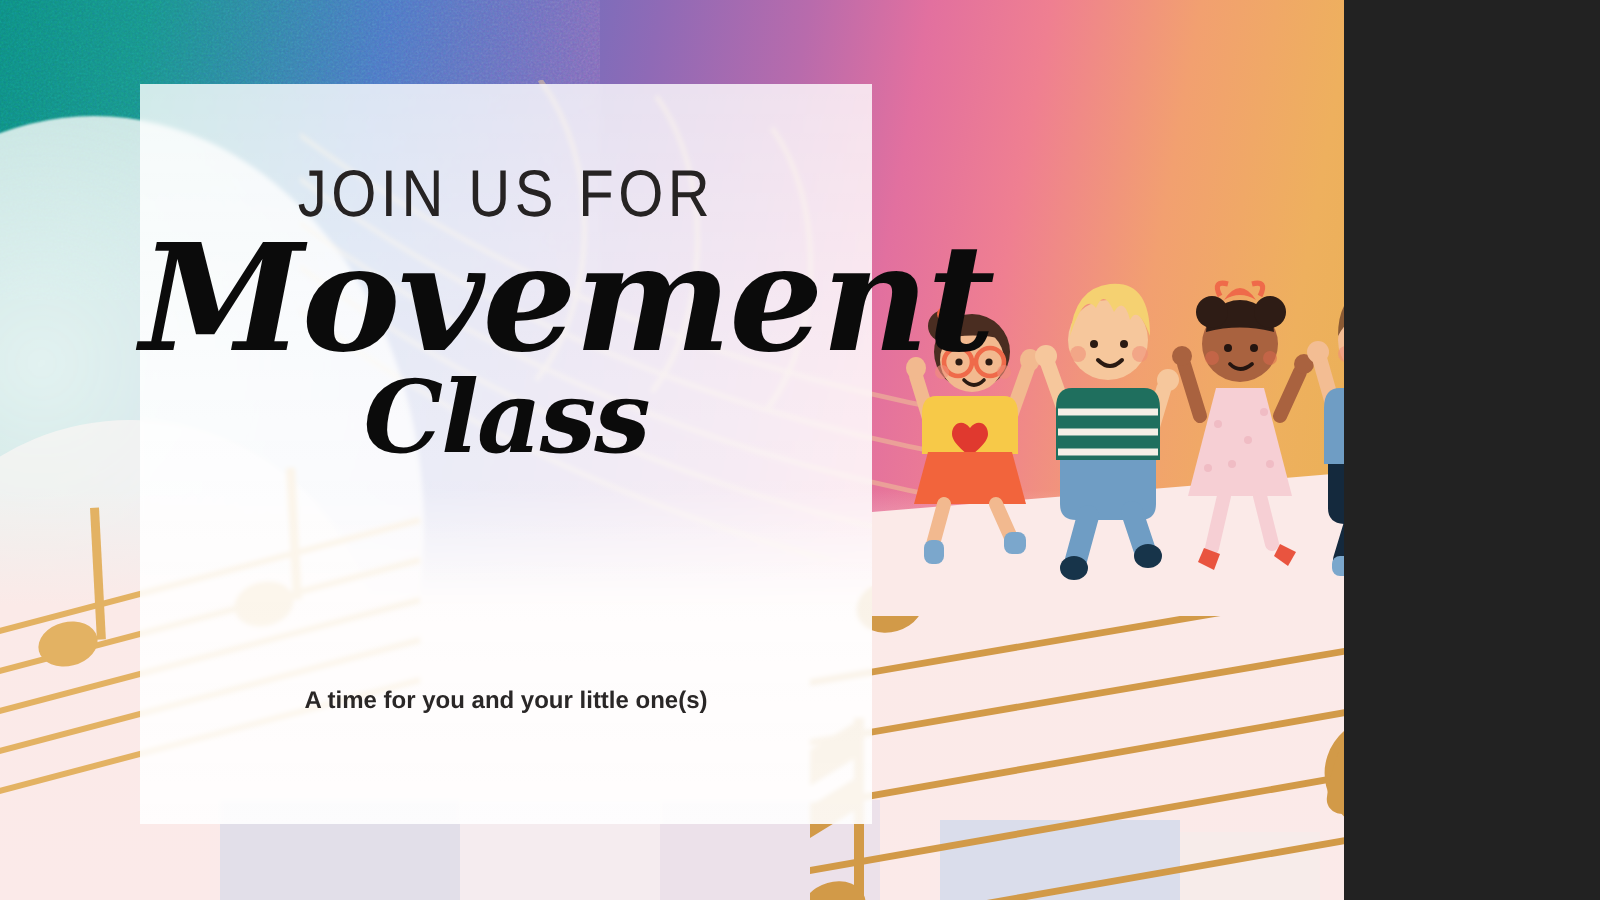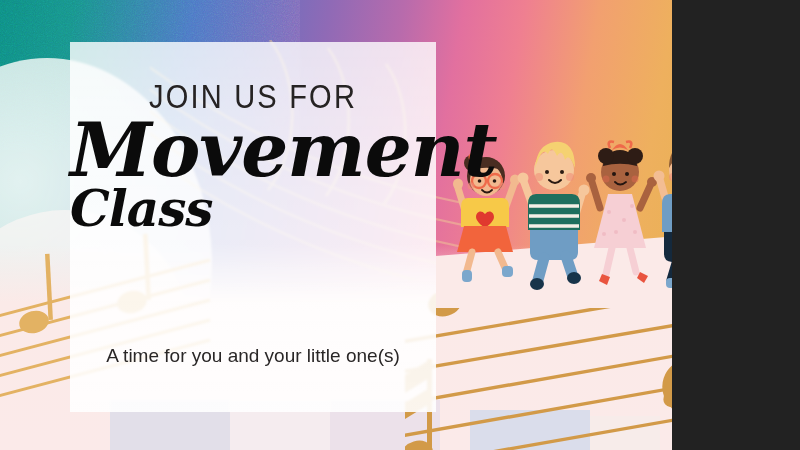--- a/index.html
+++ b/index.html
@@ -64,36 +64,36 @@
 
   #join-line{
     position:absolute;left:0;right:0;top:36px;text-align:center;
     font-family:"Liberation Sans","DejaVu Sans",sans-serif;
     font-size:33px;font-weight:300;letter-spacing:2.5px;color:#262323;
     transform:scaleX(.88);transform-origin:center;
     white-space:nowrap;
   }
 
   #headline{
-    position:absolute;left:0;right:0;top:74px;text-align:left;color:#0b0b0b;
+    position:absolute;left:0;right:0;top:74px;text-align:center;color:#0b0b0b;
   }
   .script{
     display:block;
     font-family:"DejaVu Serif","Liberation Serif",serif;
     font-style:italic;font-weight:700;
     letter-spacing:-1px;
     line-height:.92;
   }
   #word-1{font-size:74px;}
   #word-2{font-size:50px;margin-top:2px;}
 
   #subtext{
     position:absolute;left:8px;right:8px;top:300px;text-align:center;
     font-family:"Liberation Sans","DejaVu Sans",sans-serif;
-    font-size:19px;font-weight:400;color:#2a2727;line-height:1.45;
+    font-size:12px;font-weight:700;color:#2a2727;line-height:1.45;
   }
 
   
   #logo{position:absolute;left:716px;top:42px;width:52px;height:66px;}
 
   
   #kids{position:absolute;left:436px;top:128px;width:364px;height:180px;}
 </style>
 </head>
 <body>

